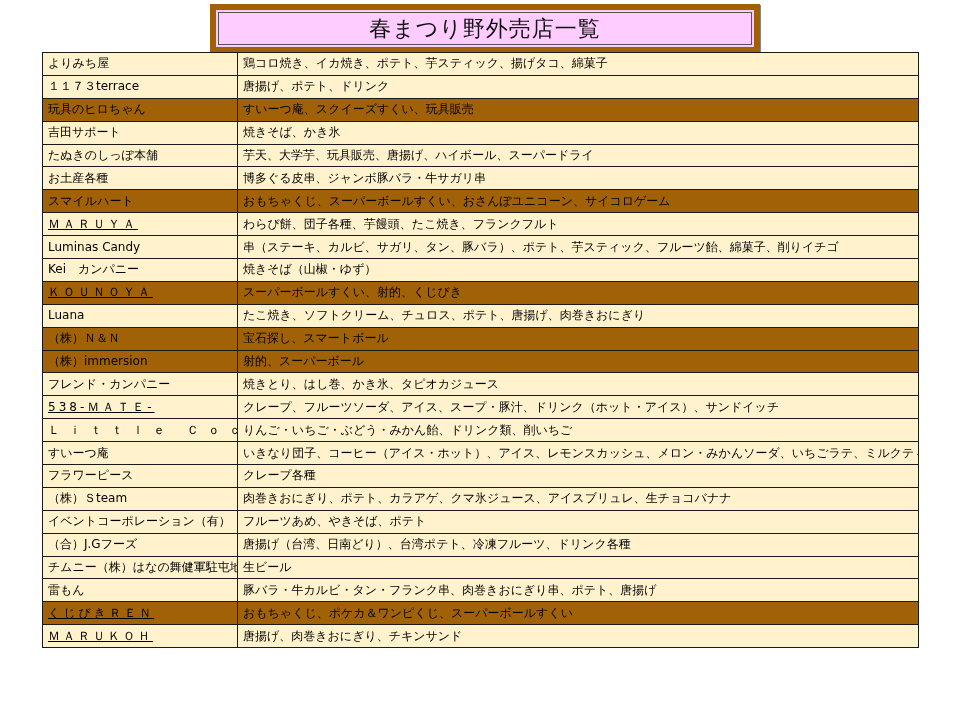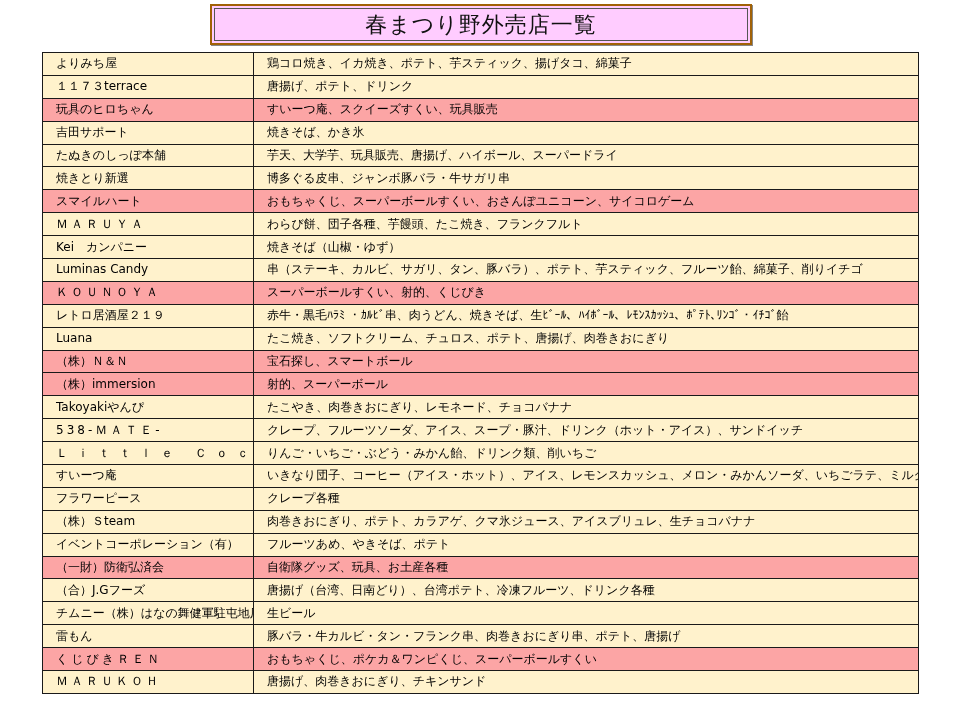--- a/index.html
+++ b/index.html
@@ -1,39 +1,39 @@
 <!DOCTYPE html>
 <html><head>
 <meta charset="utf-8">
 <style>
   html, body { margin: 0; padding: 0; background: #ffffff; }
   body { width: 960px; height: 720px; position: relative; overflow: hidden;
          font-family: "DejaVu Sans", "Liberation Sans", sans-serif; color: #000; }
   .title-box {
     position: absolute; left: 210px; top: 4px; width: 538px; height: 37px;
-    background: #ffccff; border: 2px solid #a16207;
+    background: #ffccff; border: 6px solid #a16207;
     box-shadow: inset 0 0 0 2px #ffccff, inset 0 0 0 3px #555, 1px 1px 0 #888;
     display: flex; align-items: center; justify-content: center;
   }
   .title-text { font-size: 22px; letter-spacing: 1px; color: #111; }
   table.shops {
     position: absolute; left: 42px; top: 52px; width: 877px;
     border-collapse: collapse; table-layout: fixed;
   }
   table.shops td {
-    border: 1px solid #1a1a1a; height: 21.9px; padding: 0 13px;
+    border: 1px solid #1a1a1a; height: 21.9px; padding: 0 5px;
     font-size: 12px; line-height: 13px; white-space: nowrap; overflow: hidden;
     vertical-align: middle;
   }
   table.shops td.col-name { width: 184px; }
   tr.yellow td { background: #fff2cc; }
-  tr.green td { background: #fca5a5; }
+  tr.green td { background: #a16207; }
   td.small { font-size: 10px; line-height: 11px; white-space: normal; }
   td.tiny { font-size: 9.5px; margin-left: 30px; }
-  td.wide { letter-spacing: 3px; }
+  td.wide { letter-spacing: 3px; text-decoration: underline; }
   td.xwide { letter-spacing: 9px; }
 </style>
 </head>
 <body>
 
 <div class="title-box">
   <span class="title-text">春まつり野外売店一覧</span>
 </div>
 
 <table class="shops">
@@ -52,62 +52,58 @@
       </tr>
       <tr class="yellow">
         <td class="col-name">吉田サポート</td>
         <td class="col-items">焼きそば、かき氷</td>
       </tr>
       <tr class="yellow">
         <td class="col-name">たぬきのしっぽ本舗</td>
         <td class="col-items">芋天、大学芋、玩具販売、唐揚げ、ハイボール、スーパードライ</td>
       </tr>
       <tr class="yellow">
-        <td class="col-name">焼きとり新選</td>
+        <td class="col-name">お土産各種</td>
         <td class="col-items">博多ぐる皮串、ジャンボ豚バラ・牛サガリ串</td>
       </tr>
       <tr class="green">
         <td class="col-name">スマイルハート</td>
         <td class="col-items">おもちゃくじ、スーパーボールすくい、おさんぽユニコーン、サイコロゲーム</td>
       </tr>
       <tr class="yellow">
         <td class="col-name wide">ＭＡＲＵＹＡ</td>
         <td class="col-items">わらび餅、団子各種、芋饅頭、たこ焼き、フランクフルト</td>
       </tr>
       <tr class="yellow">
+        <td class="col-name">Luminas Candy</td>
+        <td class="col-items">串（ステーキ、カルビ、サガリ、タン、豚バラ）、ポテト、芋スティック、フルーツ飴、綿菓子、削りイチゴ</td>
+      </tr>
+      <tr class="yellow">
         <td class="col-name">Kei　カンパニー</td>
         <td class="col-items">焼きそば（山椒・ゆず）</td>
-      </tr>
-      <tr class="yellow">
-        <td class="col-name">Luminas Candy</td>
-        <td class="col-items">串（ステーキ、カルビ、サガリ、タン、豚バラ）、ポテト、芋スティック、フルーツ飴、綿菓子、削りイチゴ</td>
       </tr>
       <tr class="green">
         <td class="col-name wide">ＫＯＵＮＯＹＡ</td>
         <td class="col-items">スーパーボールすくい、射的、くじびき</td>
-      </tr>
-      <tr class="yellow">
-        <td class="col-name">レトロ居酒屋２１９</td>
-        <td class="col-items">赤牛・黒毛ﾊﾗﾐ ・ｶﾙﾋﾞ串、肉うどん、焼きそば、生ﾋﾞｰﾙ、ﾊｲﾎﾞｰﾙ、ﾚﾓﾝｽｶｯｼｭ、ﾎﾟﾃﾄ､ﾘﾝｺﾞ・ｲﾁｺﾞ飴</td>
       </tr>
       <tr class="yellow">
         <td class="col-name">Luana</td>
         <td class="col-items">たこ焼き、ソフトクリーム、チュロス、ポテト、唐揚げ、肉巻きおにぎり</td>
       </tr>
       <tr class="green">
         <td class="col-name">（株）Ｎ＆Ｎ</td>
         <td class="col-items">宝石探し、スマートボール</td>
       </tr>
       <tr class="green">
         <td class="col-name">（株）immersion</td>
         <td class="col-items">射的、スーパーボール</td>
       </tr>
       <tr class="yellow">
-        <td class="col-name">Takoyakiやんぴ</td>
-        <td class="col-items">たこやき、肉巻きおにぎり、レモネード、チョコバナナ</td>
+        <td class="col-name">フレンド・カンパニー</td>
+        <td class="col-items">焼きとり、はし巻、かき氷、タピオカジュース</td>
       </tr>
       <tr class="yellow">
         <td class="col-name wide">538-ＭＡＴＥ-</td>
         <td class="col-items">クレープ、フルーツソーダ、アイス、スープ・豚汁、ドリンク（ホット・アイス）、サンドイッチ</td>
       </tr>
       <tr class="yellow">
         <td class="col-name xwide">Ｌｉｔｔｌｅ Ｃｏｃｏ</td>
         <td class="col-items">りんご・いちご・ぶどう・みかん飴、ドリンク類、削いちご</td>
       </tr>
       <tr class="yellow">
@@ -119,24 +115,20 @@
         <td class="col-items">クレープ各種</td>
       </tr>
       <tr class="yellow">
         <td class="col-name">（株）Ｓteam</td>
         <td class="col-items">肉巻きおにぎり、ポテト、カラアゲ、クマ氷ジュース、アイスブリュレ、生チョコバナナ</td>
       </tr>
       <tr class="yellow">
         <td class="col-name tiny">イベントコーポレーション（有）</td>
         <td class="col-items">フルーツあめ、やきそば、ポテト</td>
       </tr>
-      <tr class="green">
-        <td class="col-name">（一財）防衛弘済会</td>
-        <td class="col-items">自衛隊グッズ、玩具、お土産各種</td>
-      </tr>
       <tr class="yellow">
         <td class="col-name">（合）J.Gフーズ</td>
         <td class="col-items">唐揚げ（台湾、日南どり）、台湾ポテト、冷凍フルーツ、ドリンク各種</td>
       </tr>
       <tr class="yellow">
         <td class="col-name tiny">チムニー（株）はなの舞健軍駐屯地店</td>
         <td class="col-items">生ビール</td>
       </tr>
       <tr class="yellow">
         <td class="col-name">雷もん</td>

